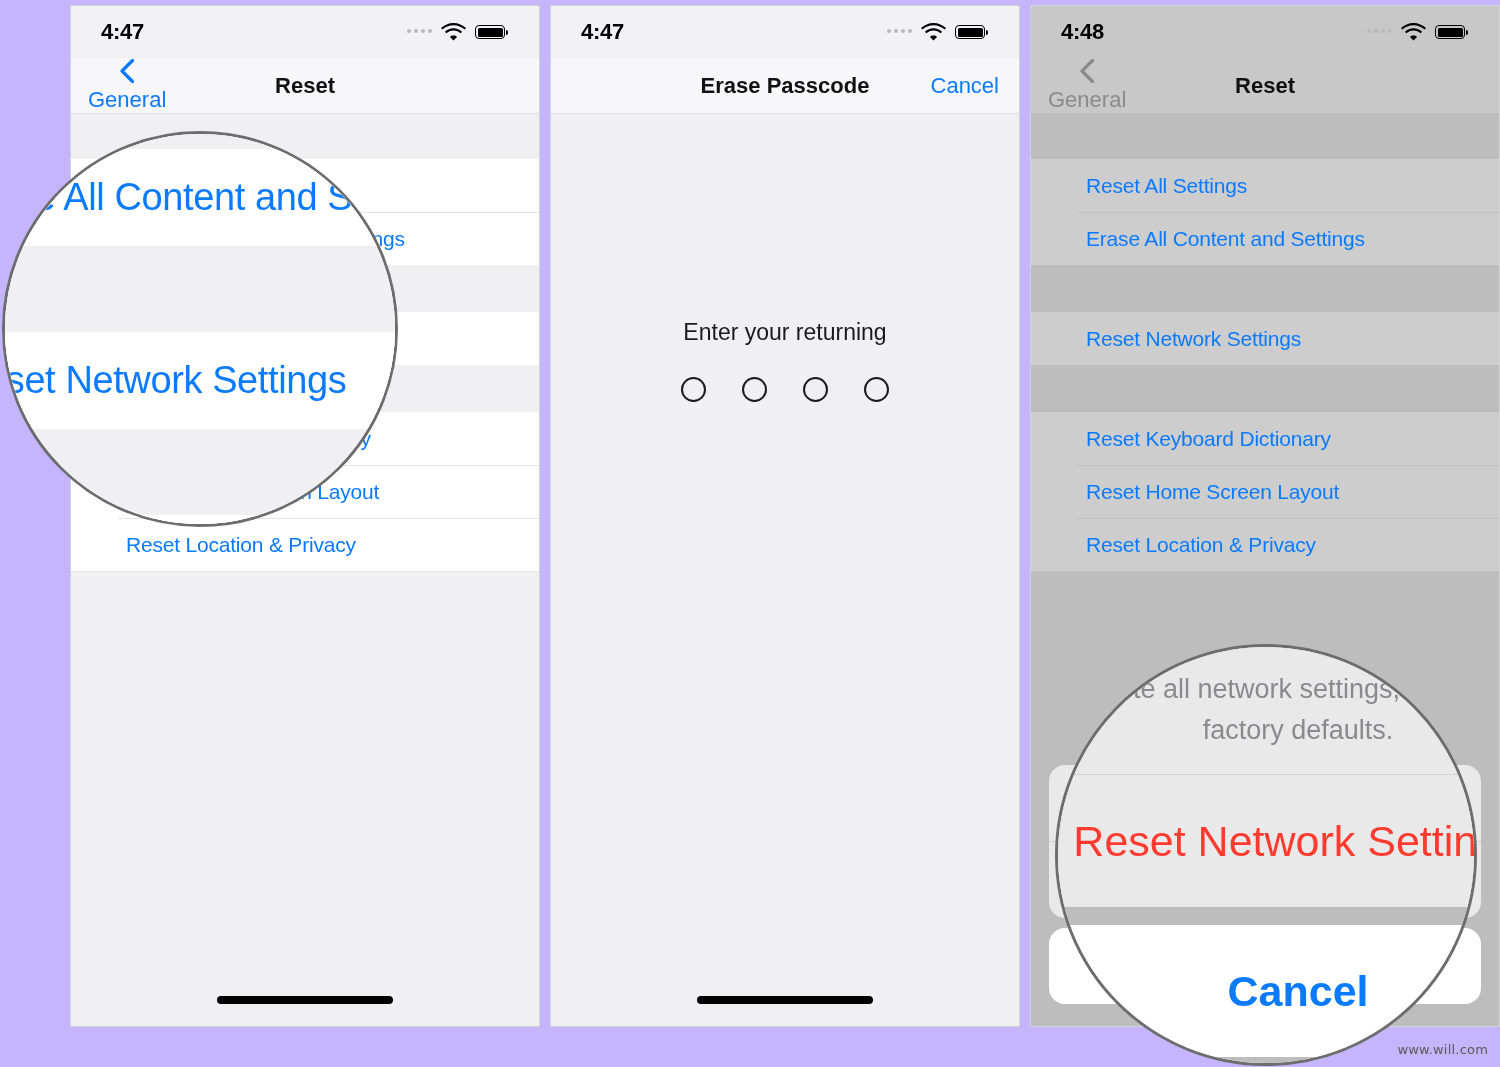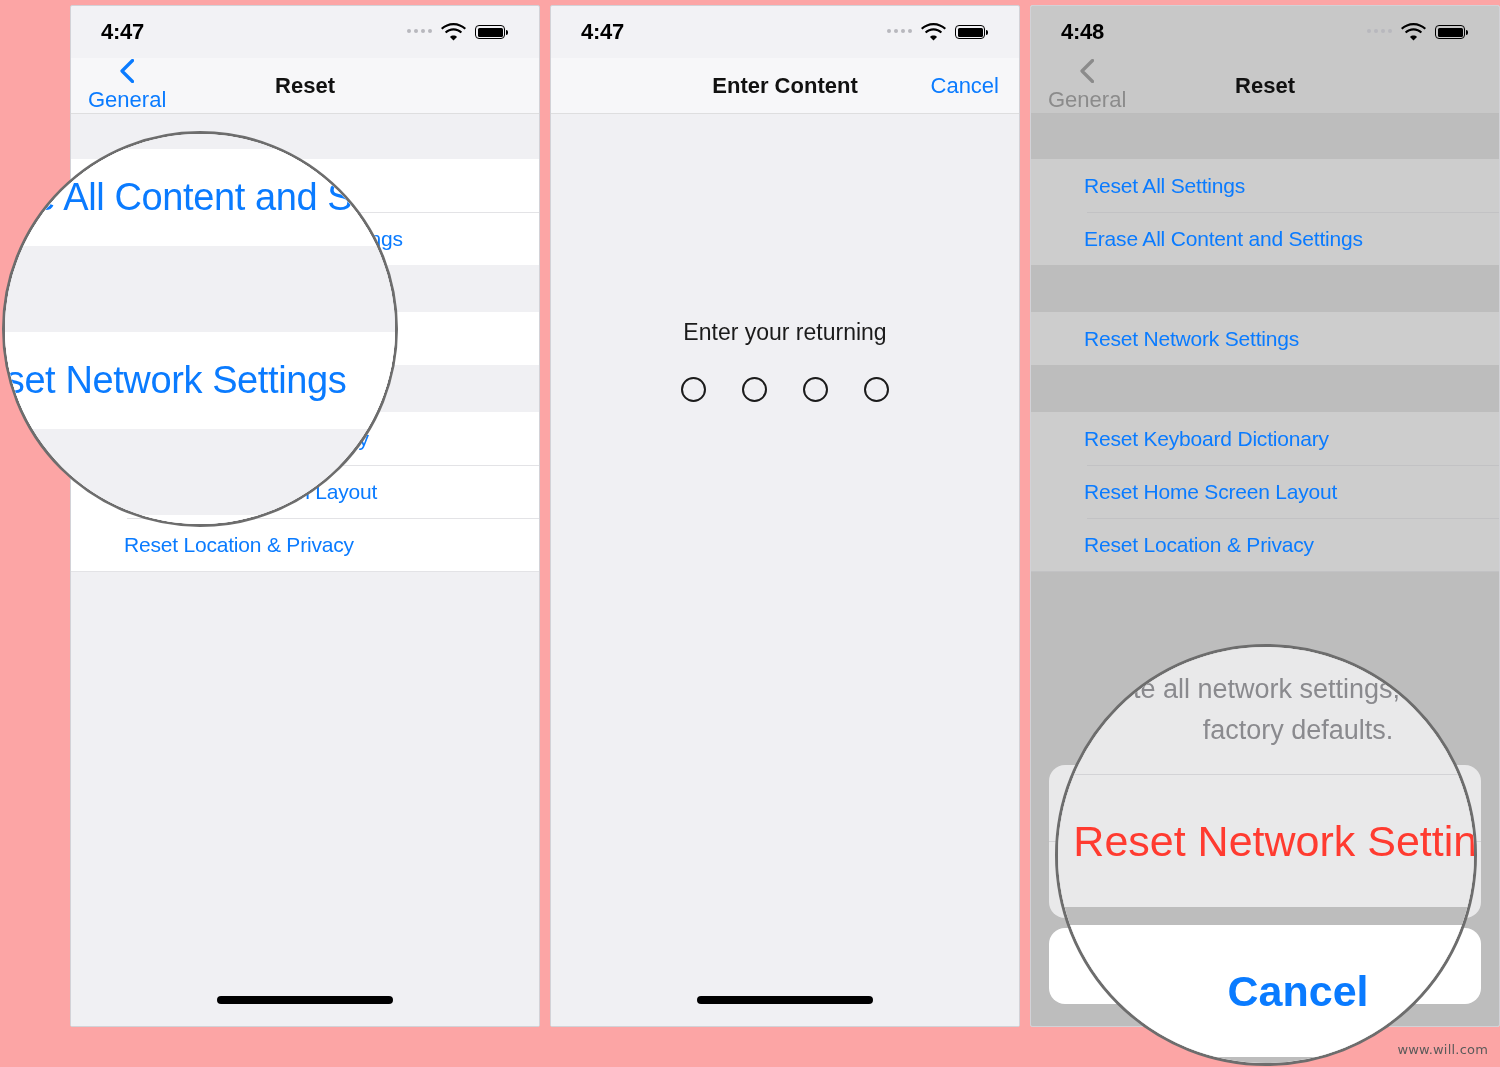--- a/index.html
+++ b/index.html
@@ -2,21 +2,21 @@
 <html><head>
 <meta charset="utf-8">
 <style>
   * { box-sizing: border-box; margin: 0; padding: 0; }
   html, body {
     width: 1500px; height: 1067px;
     background: #ffffff;
     font-family: "Liberation Sans", sans-serif;
     overflow: hidden;
   }
-  .stage { position: relative; width: 1500px; height: 1067px; background: #fca5a5; }
+  .stage { position: relative; width: 1500px; height: 1067px; background: #c4b5fd; }
 
   
   .phone {
     position: absolute; top: 5px; width: 470px; height: 1022px;
     border: 1px solid #d2d2d7; border-radius: 2px; overflow: hidden;
   }
   #phone1 { left: 70px;  background: #f2f2f5; }
   #phone2 { left: 550px; background: #f2f2f5; }
   #phone3 { left: 1030px; background: #f2f2f5; }
 
@@ -58,21 +58,21 @@
 
   
   .list-scroll { position: relative; height: 914px; background: #f0f0f3; }
   .gap { background: #f0f0f3; }
   .g1 { height: 45px; }
   .g2 { height: 47px; }
   .g3 { height: 47px; }
   .rowgroup { background: #ffffff; }
   .row {
     height: 53px; display: flex; align-items: center;
-    padding-left: 44px; background: #ffffff; position: relative; margin-left: 9px;
+    padding-left: 55px; background: #ffffff; position: relative;
   }
   .row + .row::before {
     content: ""; position: absolute; left: 47px; right: 0; top: 0;
     height: 1px; background: #e3e3e6;
   }
   .row span { font-size: 21px; color: #0a7bff; letter-spacing: -0.2px; }
   .rowgroup.last { border-bottom: 1px solid #e3e3e6; text-align: center; }
   .filler { background: #f0f0f3; flex: 1; }
 
   
@@ -256,21 +256,21 @@
           <path d="M12.5 7.4c-2.8 0-5.3 1.1-7.2 2.8L3.9 8.7c2.3-2.1 5.3-3.4 8.6-3.4s6.3 1.3 8.6 3.4l-1.4 1.5c-1.9-1.7-4.4-2.8-7.2-2.8z" fill="#000"></path>
           <path d="M12.5 12.5c-1.4 0-2.6.5-3.5 1.4l3.5 3.6 3.5-3.6c-.9-.9-2.1-1.4-3.5-1.4z" fill="#000"></path>
         </svg>
         <div class="sb-batt">
             <i></i>
           </div>
       </div>
     </div>
 
     <div class="navbar">
-      <div class="nav-title">Enter Content</div>
+      <div class="nav-title">Erase Passcode</div>
       <div class="nav-right">Cancel</div>
     </div>
 
     <div class="passcode-body">
       <div class="pc-label">Enter your returning</div>
       <div class="pc-dots">
         <i></i>
         <i></i>
         <i></i>
         <i></i>

